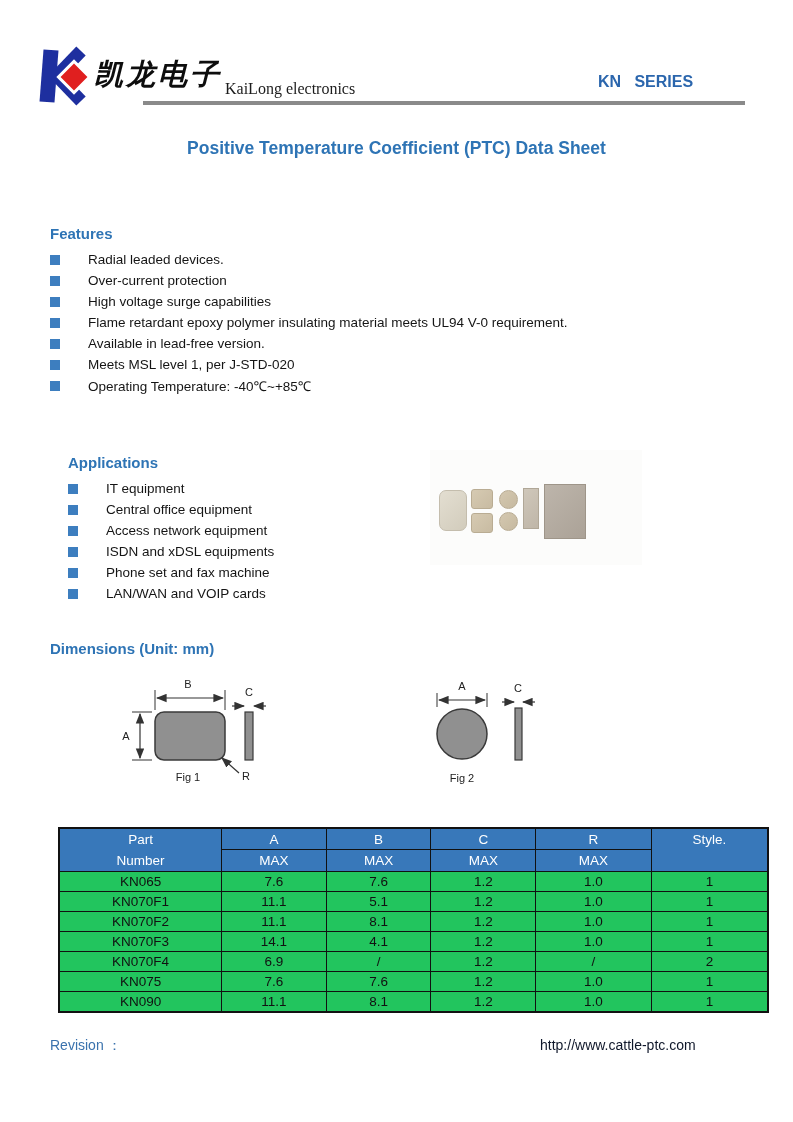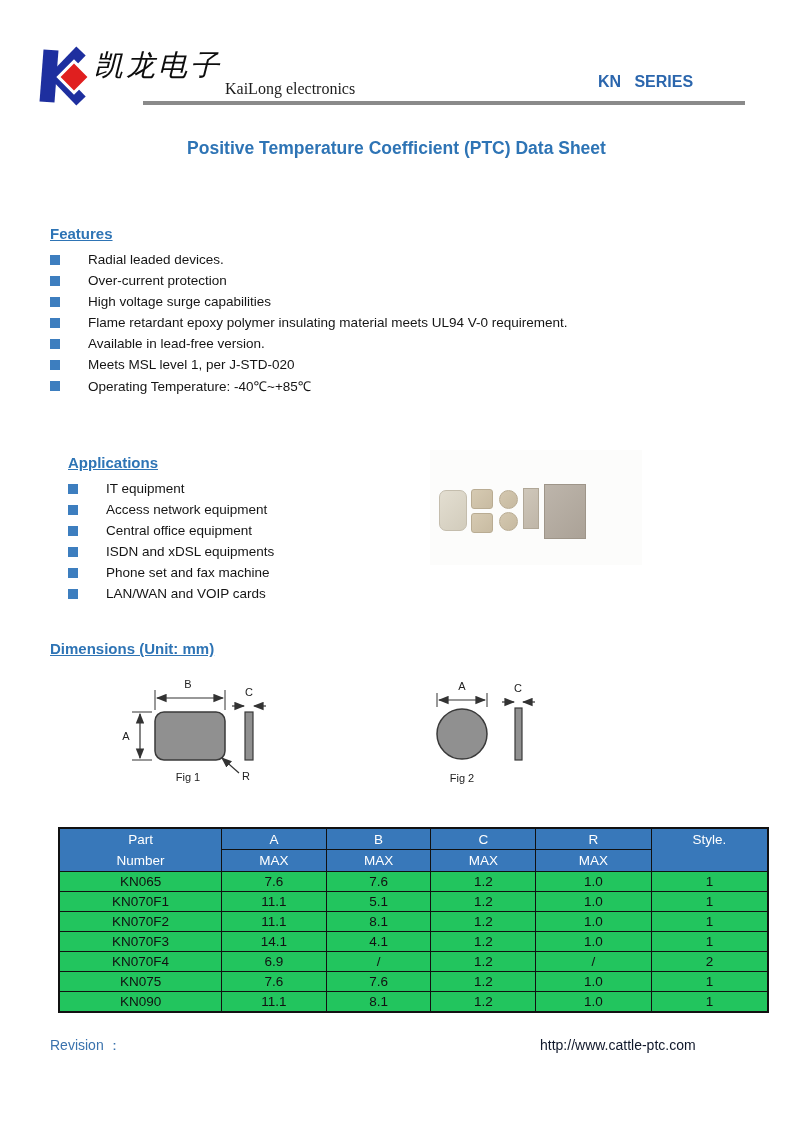--- a/index.html
+++ b/index.html
@@ -10,22 +10,22 @@
     margin: 0 auto;
     background: #ffffff;
     font-family: "Liberation Sans", sans-serif;
     color: #111;
     overflow: hidden;
   }
 
   
   .logo-svg { position:absolute; left:36px; top:44px; }
   .brand-cn {
-    position:absolute; left:94px; top:46px;
-    font-size:29px; font-weight:normal; font-style:italic;
+    position:absolute; left:94px; top:55px;
+    font-size:29px; font-weight:bold; font-style:italic;
     letter-spacing:3px; color:#0d0d0d;
     font-family:"DejaVu Sans", sans-serif;
     white-space:nowrap;
   }
   .brand-en {
     position:absolute; left:193px; top:80px;
     font-family:"Liberation Serif", serif;
     font-size:16px; color:#1c1c1c; white-space:nowrap;margin-left:32px;
   }
   .series {
@@ -42,21 +42,20 @@
   .doc-title {
     position:absolute; left:0; top:138px; width:100%;
     text-align:center; font-size:17.5px; font-weight:bold;
     color:#2e74b5;
   }
 
   
   .section-heading {
     font-size:15px; font-weight:bold; color:#2e74b5;
     margin:0 0 7px 0;
-    text-decoration:underline;
   }
   .features-block { position:absolute; left:50px; top:225px; }
   .applications-block { position:absolute; left:42px; top:454px;margin-left:26px; }
   ul.bullet-list { list-style:none; margin:4px 0 0 0; padding:0; }
   ul.bullet-list li {
     height:21px; display:flex; align-items:center;
     font-size:13.5px; color:#151515; white-space:nowrap;gap:16px;
   }
   .bullet {
     width:10px; height:10px; background:#3d7ebf;
@@ -174,25 +173,25 @@
 
   <div class="applications-block">
     <div class="section-heading">Applications</div>
     <ul class="bullet-list">
       <li>
           <span class="bullet"></span>
           <span>IT equipment</span>
         </li>
       <li>
           <span class="bullet"></span>
+          <span>Central office equipment</span>
+        </li>
+      <li>
+          <span class="bullet"></span>
           <span>Access network equipment</span>
-        </li>
-      <li>
-          <span class="bullet"></span>
-          <span>Central office equipment</span>
         </li>
       <li>
           <span class="bullet"></span>
           <span>ISDN and xDSL equipments</span>
         </li>
       <li>
           <span class="bullet"></span>
           <span>Phone set and fax machine</span>
         </li>
       <li>

